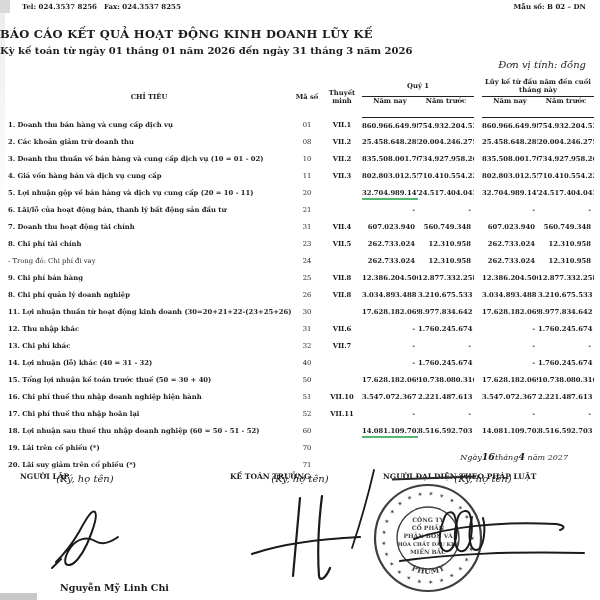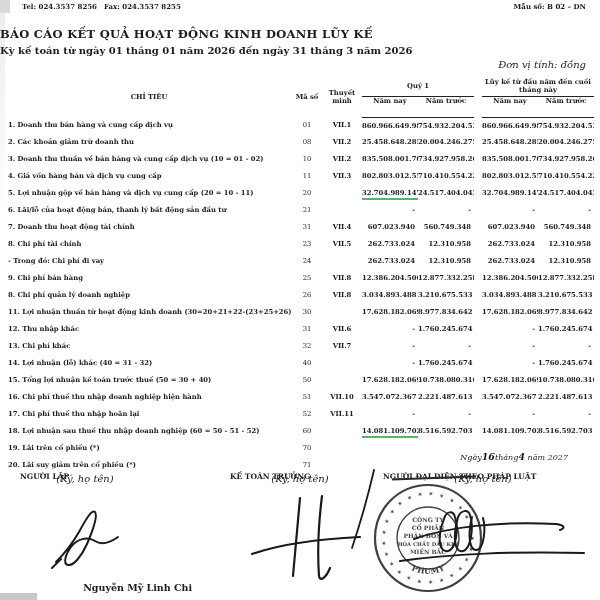--- a/index.html
+++ b/index.html
@@ -27,36 +27,36 @@
   .subtitle{position:absolute;top:45px;left:0;width:100%;text-align:left;font-size:10px;font-weight:bold;}
   .unit-note{position:absolute;top:59px;right:14px;font-size:10px;font-style:italic}
 
   table{position:absolute;left:6px;top:78px;width:588px;border-collapse:collapse;table-layout:fixed}
   th,td{font-size:6.8px;line-height:1.1;white-space:nowrap;overflow:hidden}
   thead th{font-weight:bold;text-align:center;vertical-align:middle;padding:1px 0}
   th.grp{border-bottom:1px solid #222}
   tr.subhead th.num-h{border-bottom:1px solid #222;padding-bottom:12px}
   tbody td{height:17px;vertical-align:middle}
   td.c-label{font-weight:bold;padding-left:2px}
-  tr.sub-row td.c-label{font-weight:bold}
+  tr.sub-row td.c-label{font-weight:normal}
   td.c-code{text-align:center;font-weight:normal}
   td.c-note{text-align:center;font-weight:bold}
   td.c-num{text-align:right;font-weight:bold;padding-right:3px}
   .green-underline{border-bottom:2px solid #55b672;padding-bottom:1px}
 
   .footer{position:absolute;left:0;top:0;width:600px;height:600px;pointer-events:none}
   .date-line{position:absolute;top:451px;right:32px;font-size:8px;font-style:italic;white-space:nowrap}
   .date-hand{font-size:9.5px;font-weight:bold;}
   .signer-title{position:absolute;top:472px;font-size:7.5px;font-weight:bold;text-align:left;white-space:nowrap}
   .signer-note{position:absolute;top:473px;font-size:10px;font-style:italic;text-align:center;white-space:nowrap}
   .st-1{left:20px;width:130px}.sn-1{left:20px;width:130px}
   .st-2{left:230px;width:140px}.sn-2{left:230px;width:140px}
   .st-3{left:383px;width:200px}.sn-3{left:383px;width:200px}
   .strike{position:absolute;left:392px;top:477px;width:84px;height:2px;background:#2b2b2b;transform:rotate(-2deg)}
-  .preparer-name{position:absolute;left:37px;top:582px;width:155px;text-align:right;font-size:9.5px;font-weight:bold}
+  .preparer-name{position:absolute;left:37px;top:582px;width:155px;text-align:center;font-size:9.5px;font-weight:bold}
   svg.sig path, svg.sig line{fill:none;stroke:#1a1a1a;stroke-linecap:round;stroke-linejoin:round}
   .stamp{opacity:.92}
 </style>
 </head>
 <body>
 
 <div class="page">
 
   <div class="edge-tl"></div>
   <div class="edge-left"></div>

